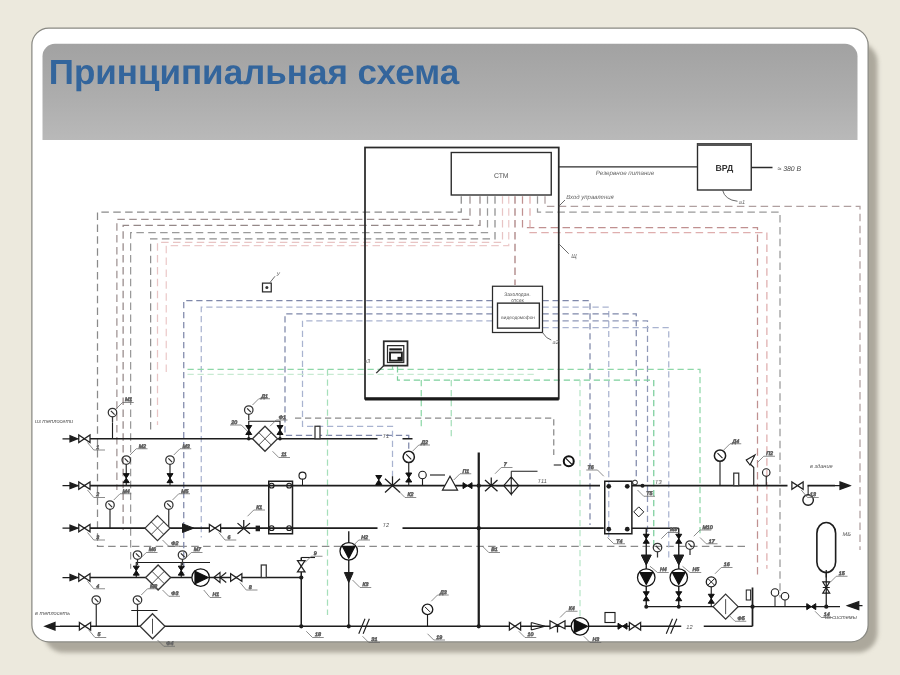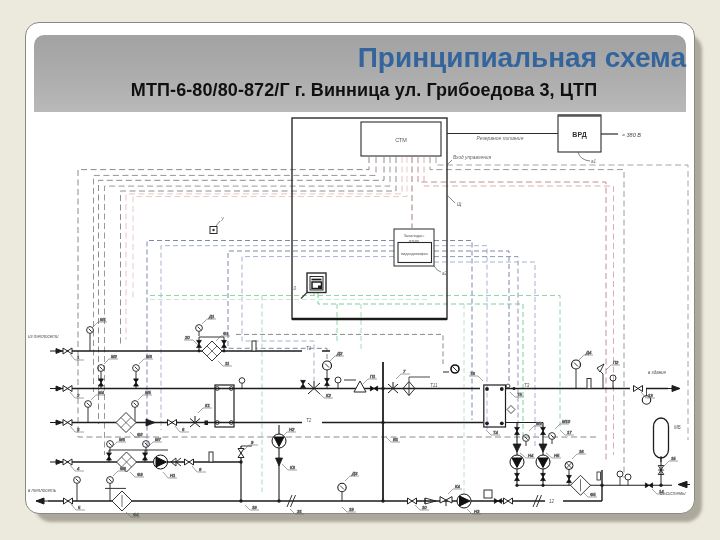--- a/index.html
+++ b/index.html
@@ -1,34 +1,33 @@
 <!DOCTYPE html>
 <html><head>
 <meta charset="utf-8">
 <style>
 html,body{margin:0;padding:0;width:720px;height:540px;overflow:hidden;background:#ECE9DD;font-family:"Liberation Sans",sans-serif;}
 #shadow{position:absolute;left:35px;top:34px;width:667px;height:488px;background:#aca89c;border-radius:16px;filter:blur(1.5px);}
 #slide{position:absolute;left:25px;top:22px;width:668px;height:490px;background:#fff;border:1px solid #8a8a84;border-radius:14px;}
 #band{position:absolute;left:8px;top:12px;width:652px;height:77px;background:linear-gradient(180deg,#a2a2a2 0%,#adadad 55%,#b9b9b9 100%);border-radius:10px 10px 0 0;}
-#title{position:absolute;left:0;top:7px;width:652px;text-align:right;color:#33659C;font-weight:bold;font-size:28px;text-indent:5px;}
+#title{position:absolute;left:0;top:7px;width:652px;text-align:left;color:#33659C;font-weight:bold;font-size:28px;text-indent:5px;}
 #subtitle{position:absolute;left:0;top:45px;width:652px;text-align:center;color:#101010;font-weight:bold;font-size:18px;text-indent:8px;letter-spacing:0.1px;}
 svg{position:absolute;left:0;top:0;}
 </style>
 </head>
 <body>
 
 <div id="shadow"></div>
 
 <div id="slide">
 
 <div id="band">
 
 <div id="title">Принципиальная схема</div>
 
-<div id="subtitle">МТП-6-80/80-872/Г г. Винница ул. Грибоедова 3, ЦТП</div>
 </div>
 </div>
 <svg width="720" height="540" viewBox="0 0 720 540">
 <defs>
 <g id="bt" stroke="#222" fill="#fff" stroke-width="1">
         <path d="M-4.5,-3 L-4.5,3 L4.5,-3 L4.5,3 Z"></path>
       </g>
 <g id="btb" stroke="#111" fill="#111" stroke-width="0.8">
         <path d="M-3.6,-2.4 L-3.6,2.4 L3.6,-2.4 L3.6,2.4 Z"></path>
       </g>

